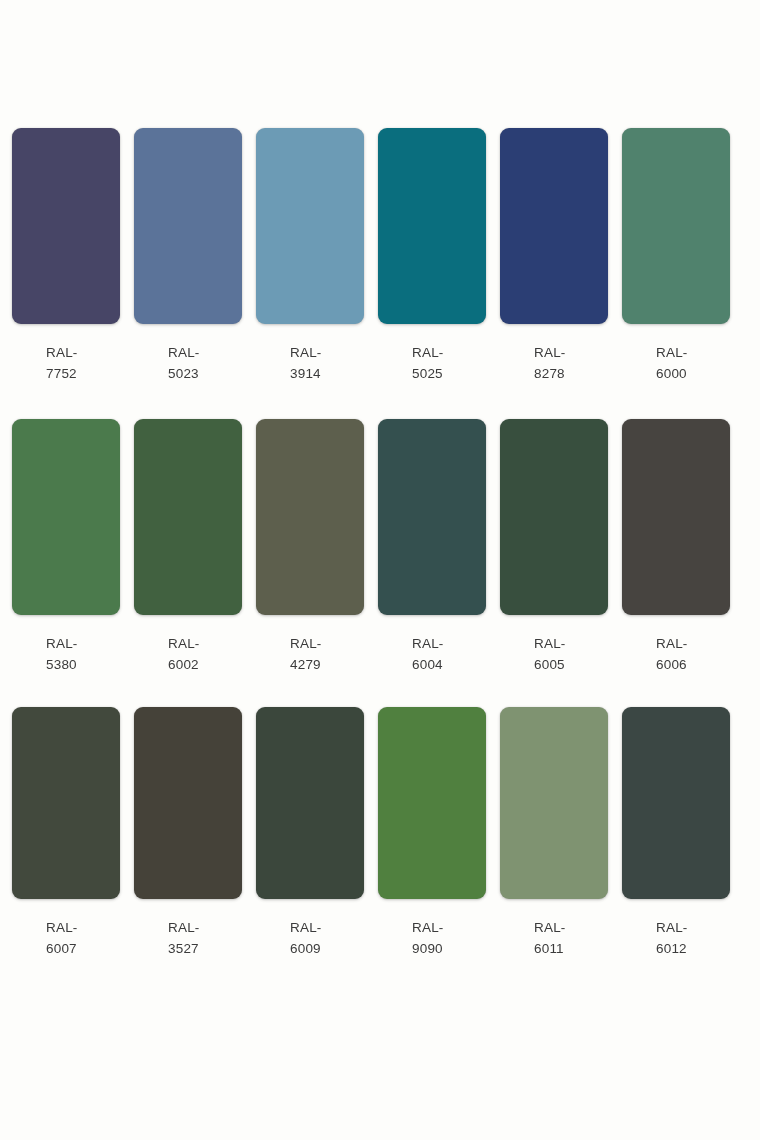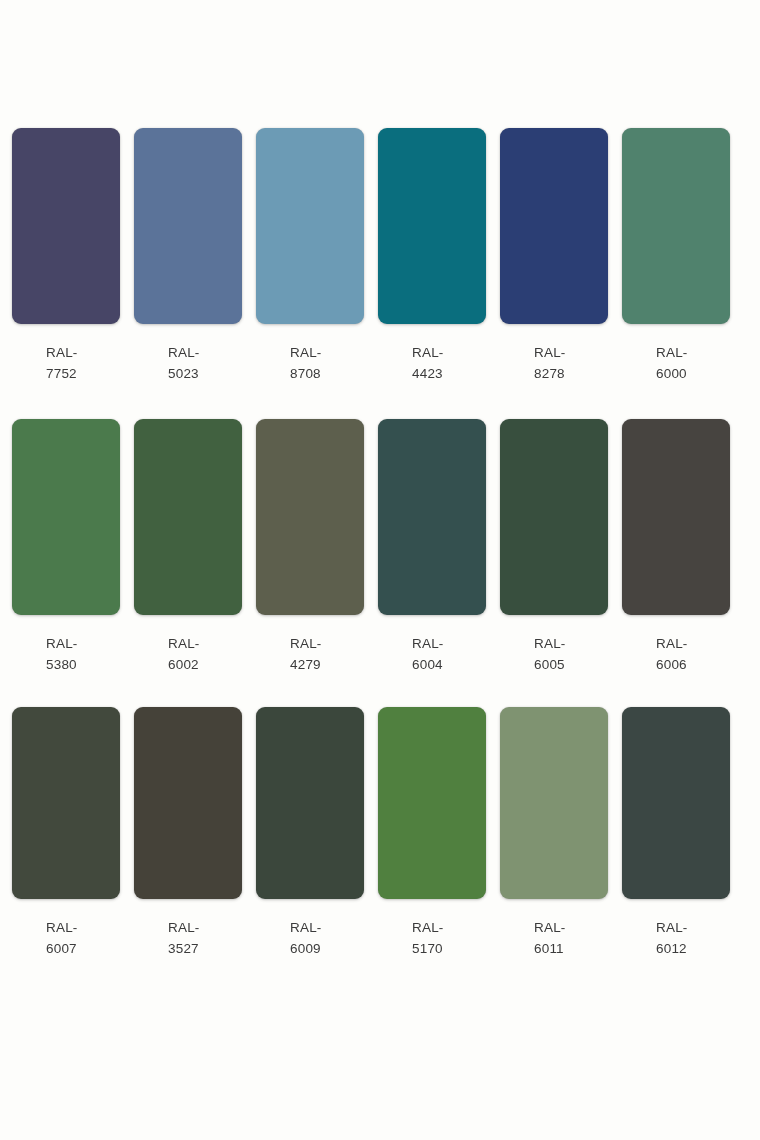--- a/index.html
+++ b/index.html
@@ -71,25 +71,25 @@
       <div class="swatch-cell">
         <div class="swatch-chip" style="background-color: rgb(71, 69, 102);"></div>
         <div class="swatch-label"><span class="label-prefix">RAL-</span><span class="label-code">7752</span></div>
       </div>
       <div class="swatch-cell">
         <div class="swatch-chip" style="background-color: rgb(91, 115, 153);"></div>
         <div class="swatch-label"><span class="label-prefix">RAL-</span><span class="label-code">5023</span></div>
       </div>
       <div class="swatch-cell">
         <div class="swatch-chip" style="background-color: rgb(108, 155, 181);"></div>
-        <div class="swatch-label"><span class="label-prefix">RAL-</span><span class="label-code">8708</span></div>
+        <div class="swatch-label"><span class="label-prefix">RAL-</span><span class="label-code">3914</span></div>
       </div>
       <div class="swatch-cell">
         <div class="swatch-chip" style="background-color: rgb(10, 110, 126);"></div>
-        <div class="swatch-label"><span class="label-prefix">RAL-</span><span class="label-code">4423</span></div>
+        <div class="swatch-label"><span class="label-prefix">RAL-</span><span class="label-code">5025</span></div>
       </div>
       <div class="swatch-cell">
         <div class="swatch-chip" style="background-color: rgb(43, 62, 116);"></div>
         <div class="swatch-label"><span class="label-prefix">RAL-</span><span class="label-code">8278</span></div>
       </div>
       <div class="swatch-cell">
         <div class="swatch-chip" style="background-color: rgb(80, 130, 109);"></div>
         <div class="swatch-label"><span class="label-prefix">RAL-</span><span class="label-code">6000</span></div>
       </div>
     </div>
@@ -127,21 +127,21 @@
       <div class="swatch-cell">
         <div class="swatch-chip" style="background-color: rgb(69, 66, 57);"></div>
         <div class="swatch-label"><span class="label-prefix">RAL-</span><span class="label-code">3527</span></div>
       </div>
       <div class="swatch-cell">
         <div class="swatch-chip" style="background-color: rgb(59, 71, 60);"></div>
         <div class="swatch-label"><span class="label-prefix">RAL-</span><span class="label-code">6009</span></div>
       </div>
       <div class="swatch-cell">
         <div class="swatch-chip" style="background-color: rgb(80, 128, 63);"></div>
-        <div class="swatch-label"><span class="label-prefix">RAL-</span><span class="label-code">5170</span></div>
+        <div class="swatch-label"><span class="label-prefix">RAL-</span><span class="label-code">9090</span></div>
       </div>
       <div class="swatch-cell">
         <div class="swatch-chip" style="background-color: rgb(127, 147, 113);"></div>
         <div class="swatch-label"><span class="label-prefix">RAL-</span><span class="label-code">6011</span></div>
       </div>
       <div class="swatch-cell">
         <div class="swatch-chip" style="background-color: rgb(59, 71, 68);"></div>
         <div class="swatch-label"><span class="label-prefix">RAL-</span><span class="label-code">6012</span></div>
       </div>
     </div>

